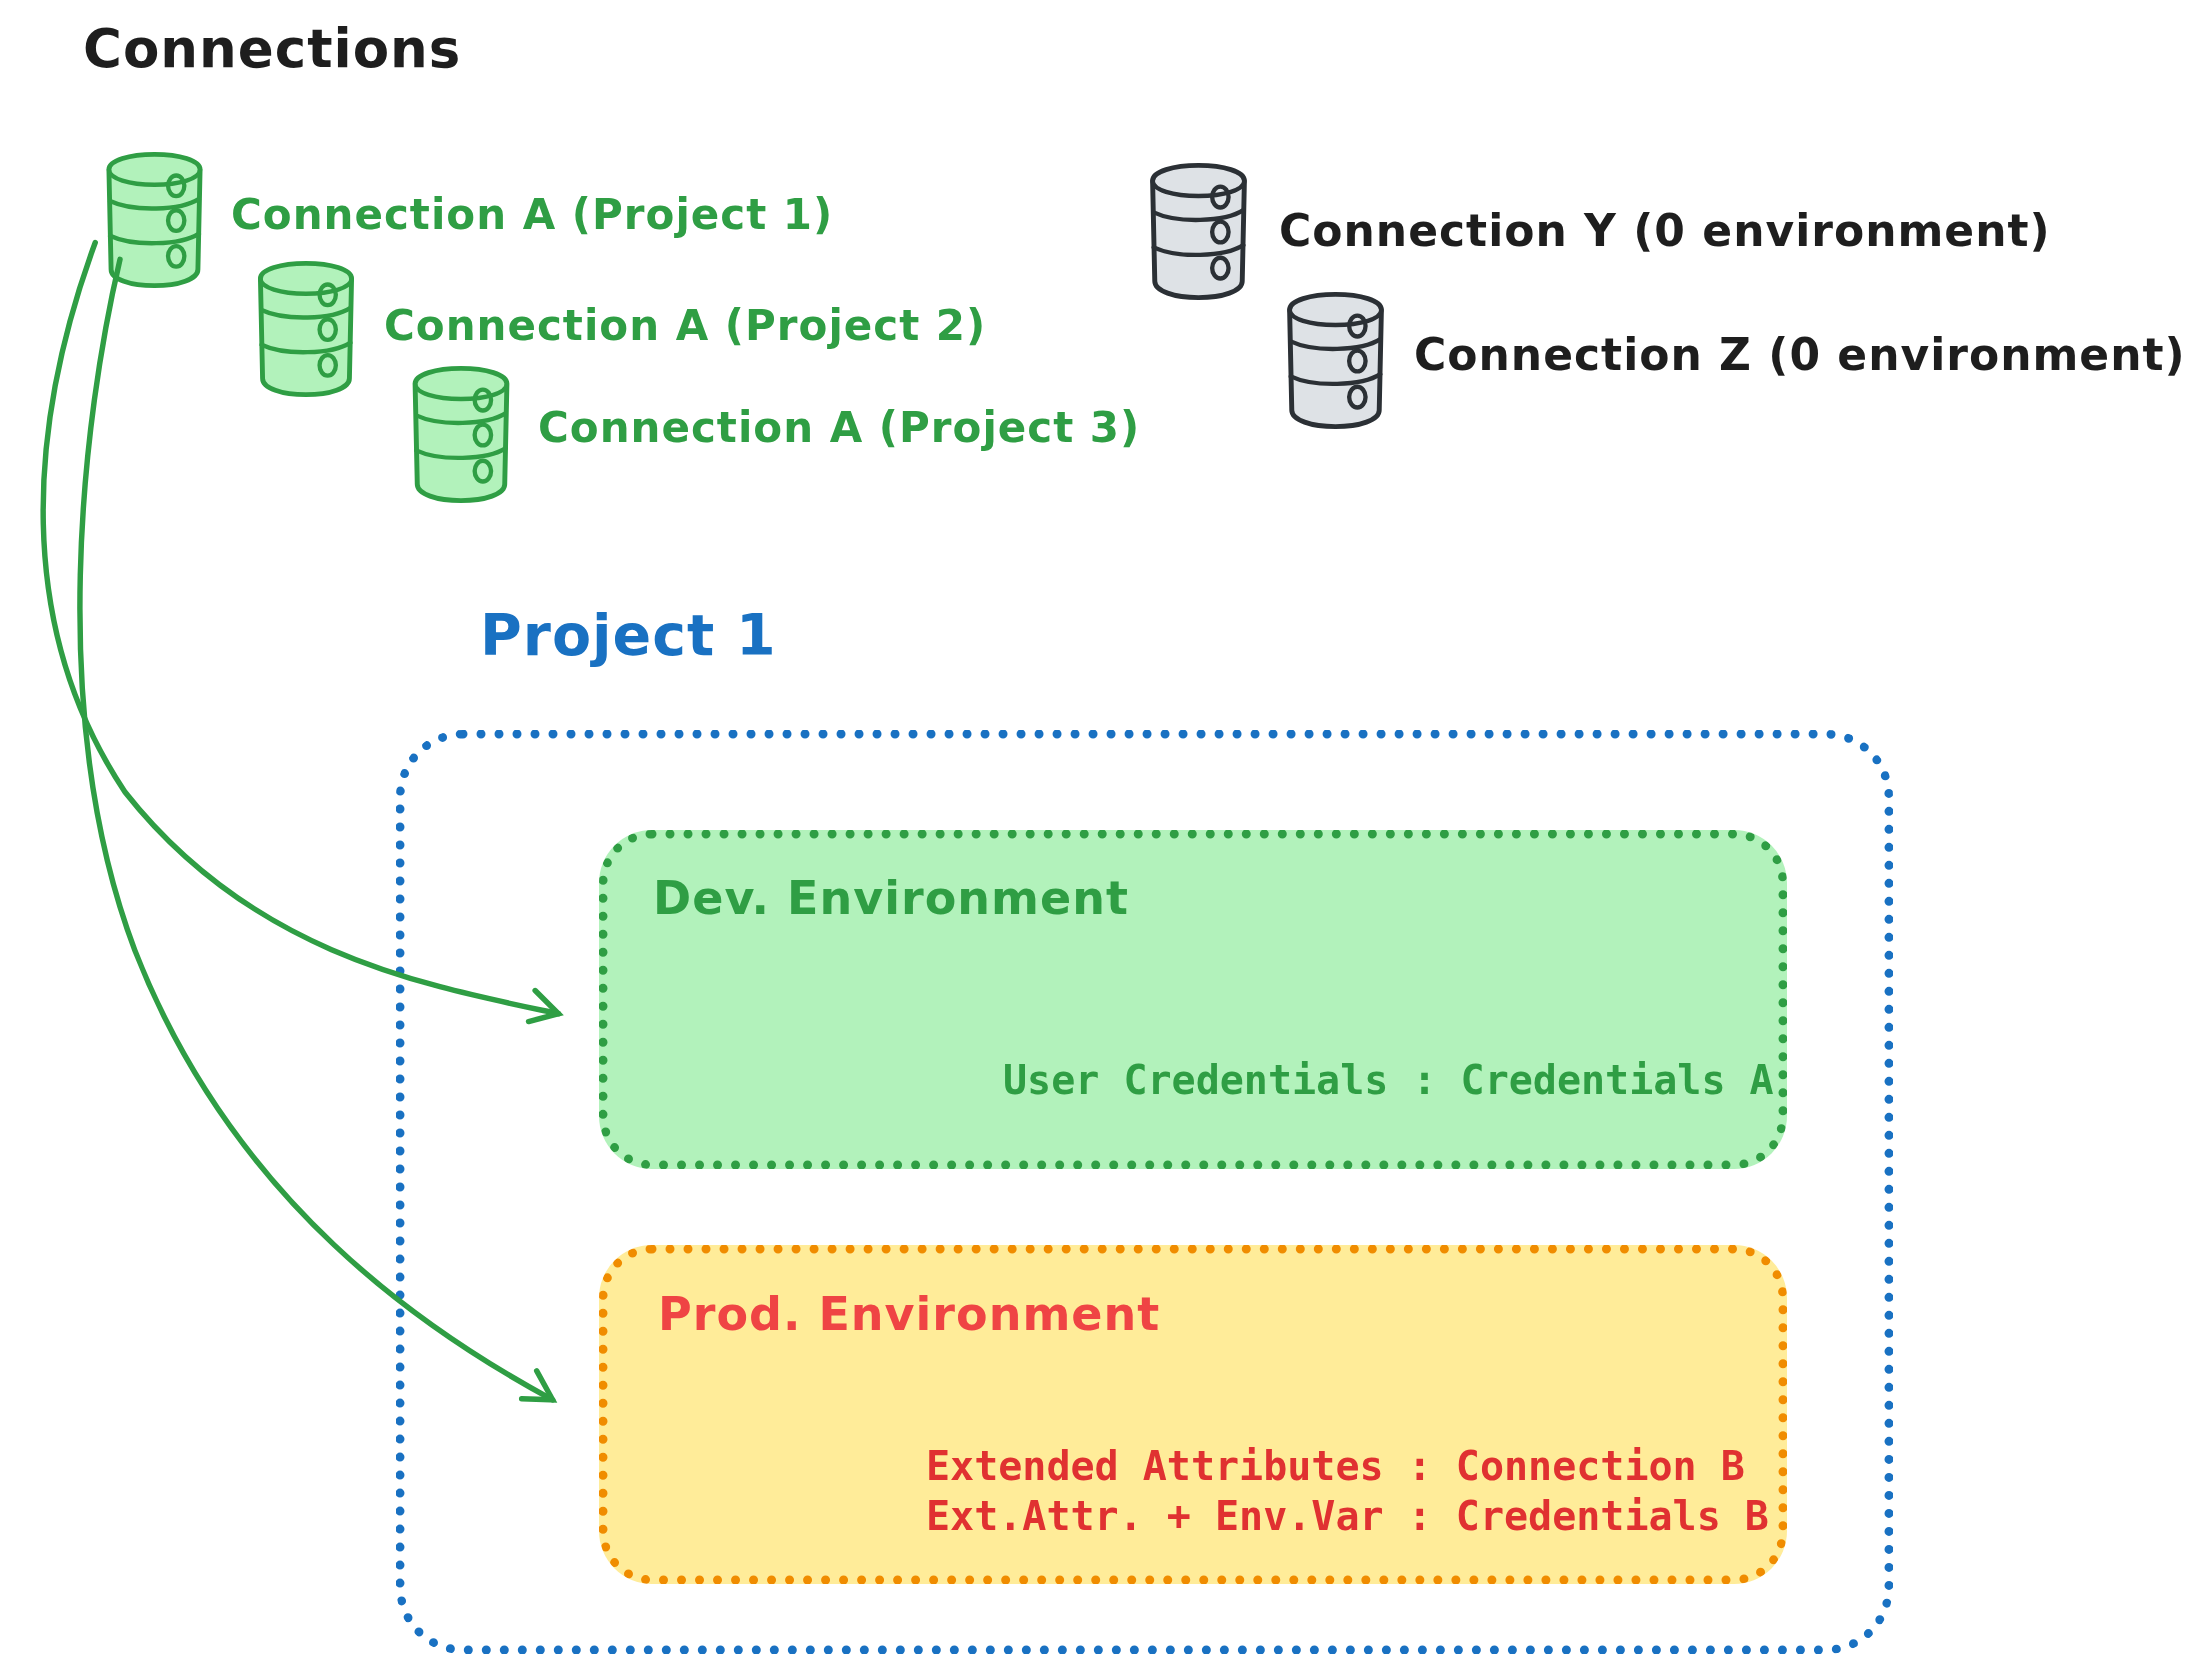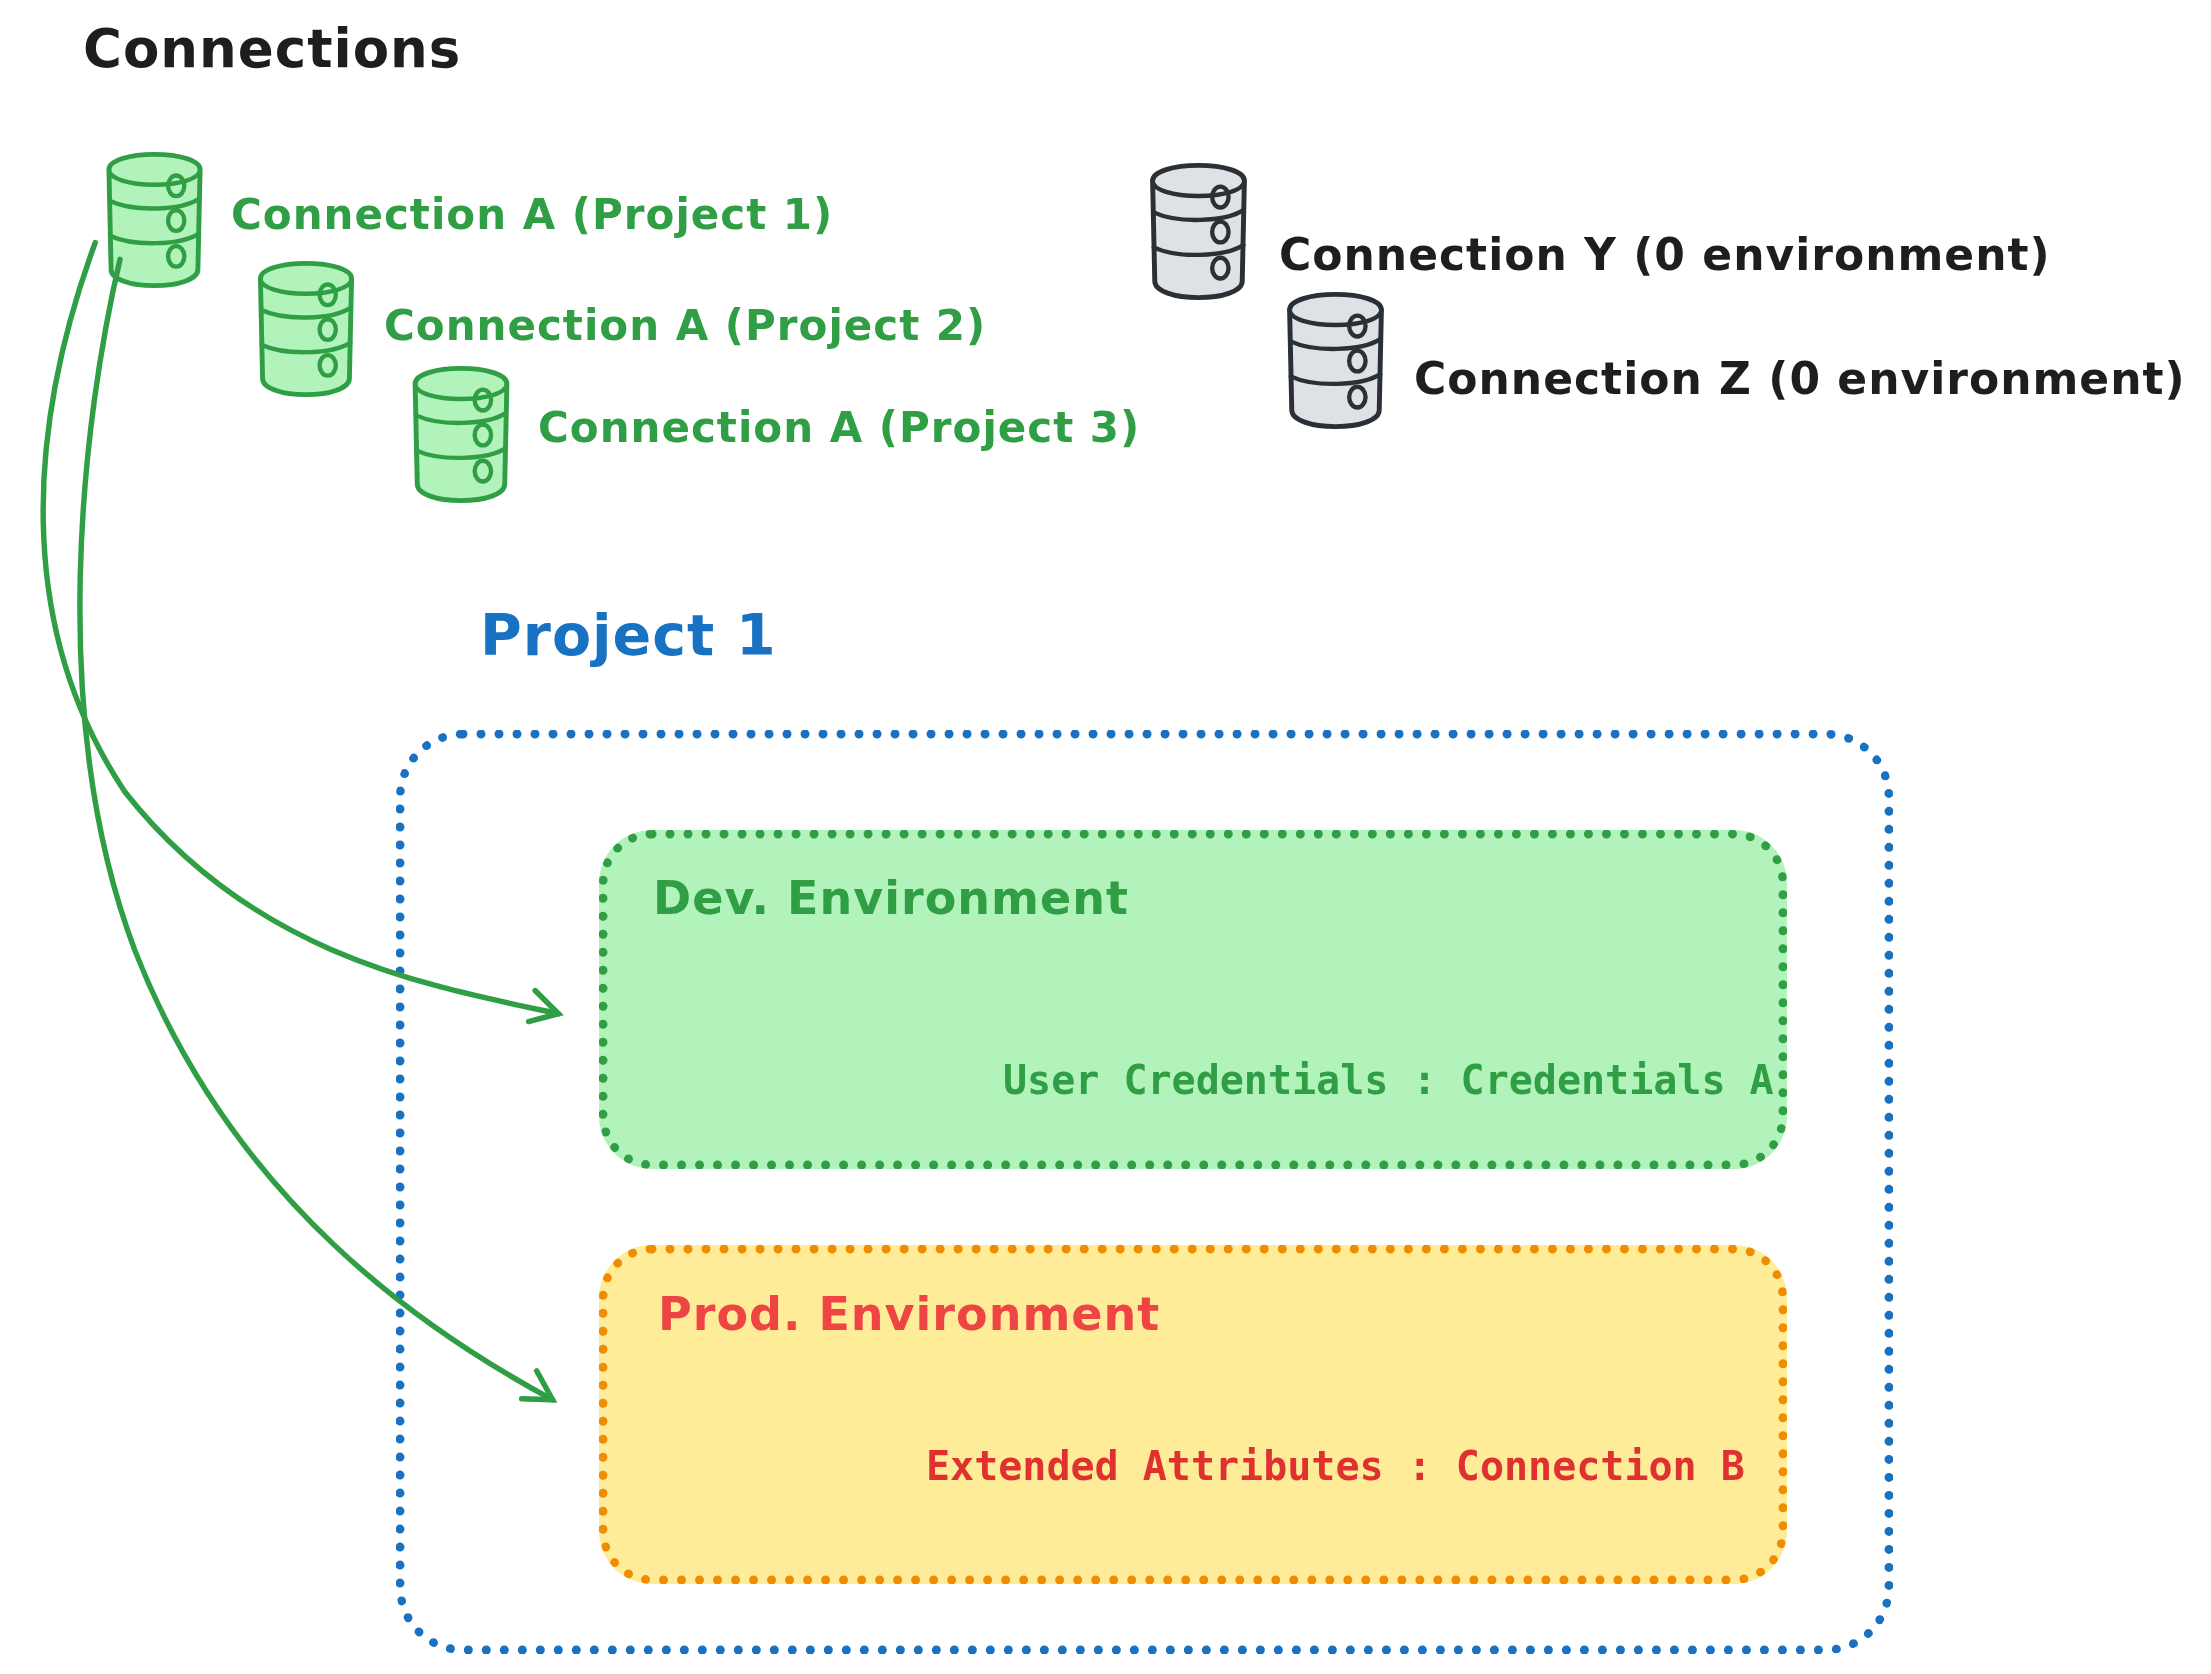--- a/index.html
+++ b/index.html
@@ -12,21 +12,21 @@
     font-family: "DejaVu Sans", "Liberation Sans", sans-serif;
     color: #1e1e1e;
     text-align: center;
   }
   .abs { position: absolute; }
 
   
   .hand { font-family: "DejaVu Sans", "Liberation Sans", sans-serif; font-weight: 600; letter-spacing: 1px; white-space: nowrap; }
   .title-text { font-size: 53px; font-weight: 700; color: #1e1e1e; }
   .green-label { font-size: 42px; color: #2f9e44; }
-  .dark-label  { font-size: 44px; color: #1e1e1e; margin-top: 24px; }
+  .dark-label  { font-size: 44px; color: #1e1e1e; }
   .project-title { font-size: 57px; font-weight: 700; color: #1971c2; }
   .env-title-dev  { font-size: 46px; color: #2f9e44; }
   .env-title-prod { font-size: 46px; color: #ef4444; }
   .mono { font-family: "DejaVu Sans Mono", "Liberation Mono", monospace; font-weight: 700; font-size: 40px; line-height: 50px; white-space: nowrap; }
   .mono-green { color: #2f9e44; }
   .mono-red   { color: #e03131; }
 
   
   .project-box {
     left: 396px; top: 730px; width: 1497px; height: 924px;
@@ -114,20 +114,21 @@
 
   <div class="abs project-box"></div>
 
   <div class="abs env-box dev-box"></div>
   <div class="abs hand env-title-dev" style="left:653px; top:871px;">Dev. Environment</div>
   <div class="abs mono mono-green" style="left:1003px; top:1055px;">User Credentials : Credentials A</div>
 
   <div class="abs env-box prod-box"></div>
   <div class="abs hand env-title-prod" style="left:658px; top:1287px;">Prod. Environment</div>
   <div class="abs mono mono-red" style="left:926px; top:1441px;">Extended Attributes : Connection B</div>
+  <div class="abs mono mono-red" style="left:926px; top:1491px;">Ext.Attr. + Env.Var : Credentials B</div>
 
   <svg id="arrows" class="abs" viewBox="0 0 2234 1691">
     <defs>
       <marker id="open-arrowhead" viewBox="-34 -24 40 48" refX="0" refY="0" markerWidth="40" markerHeight="48" orient="auto" markerUnits="userSpaceOnUse">
         <path d="M-28,-18 L0,0 L-28,14" fill="none" stroke="#2f9e44" stroke-width="5.5" stroke-linecap="round"></path>
       </marker>
     </defs>
     <path class="arrow-path" marker-end="url(#open-arrowhead)" d="M 96 245 C 28 430, 14 632, 126 800 C 256 965, 432 996, 564 1024"></path>
     <path class="arrow-path" marker-end="url(#open-arrowhead)" d="M 121 262 C 84 420, 46 722, 136 960 C 236 1216, 432 1346, 558 1414"></path>
   </svg>

